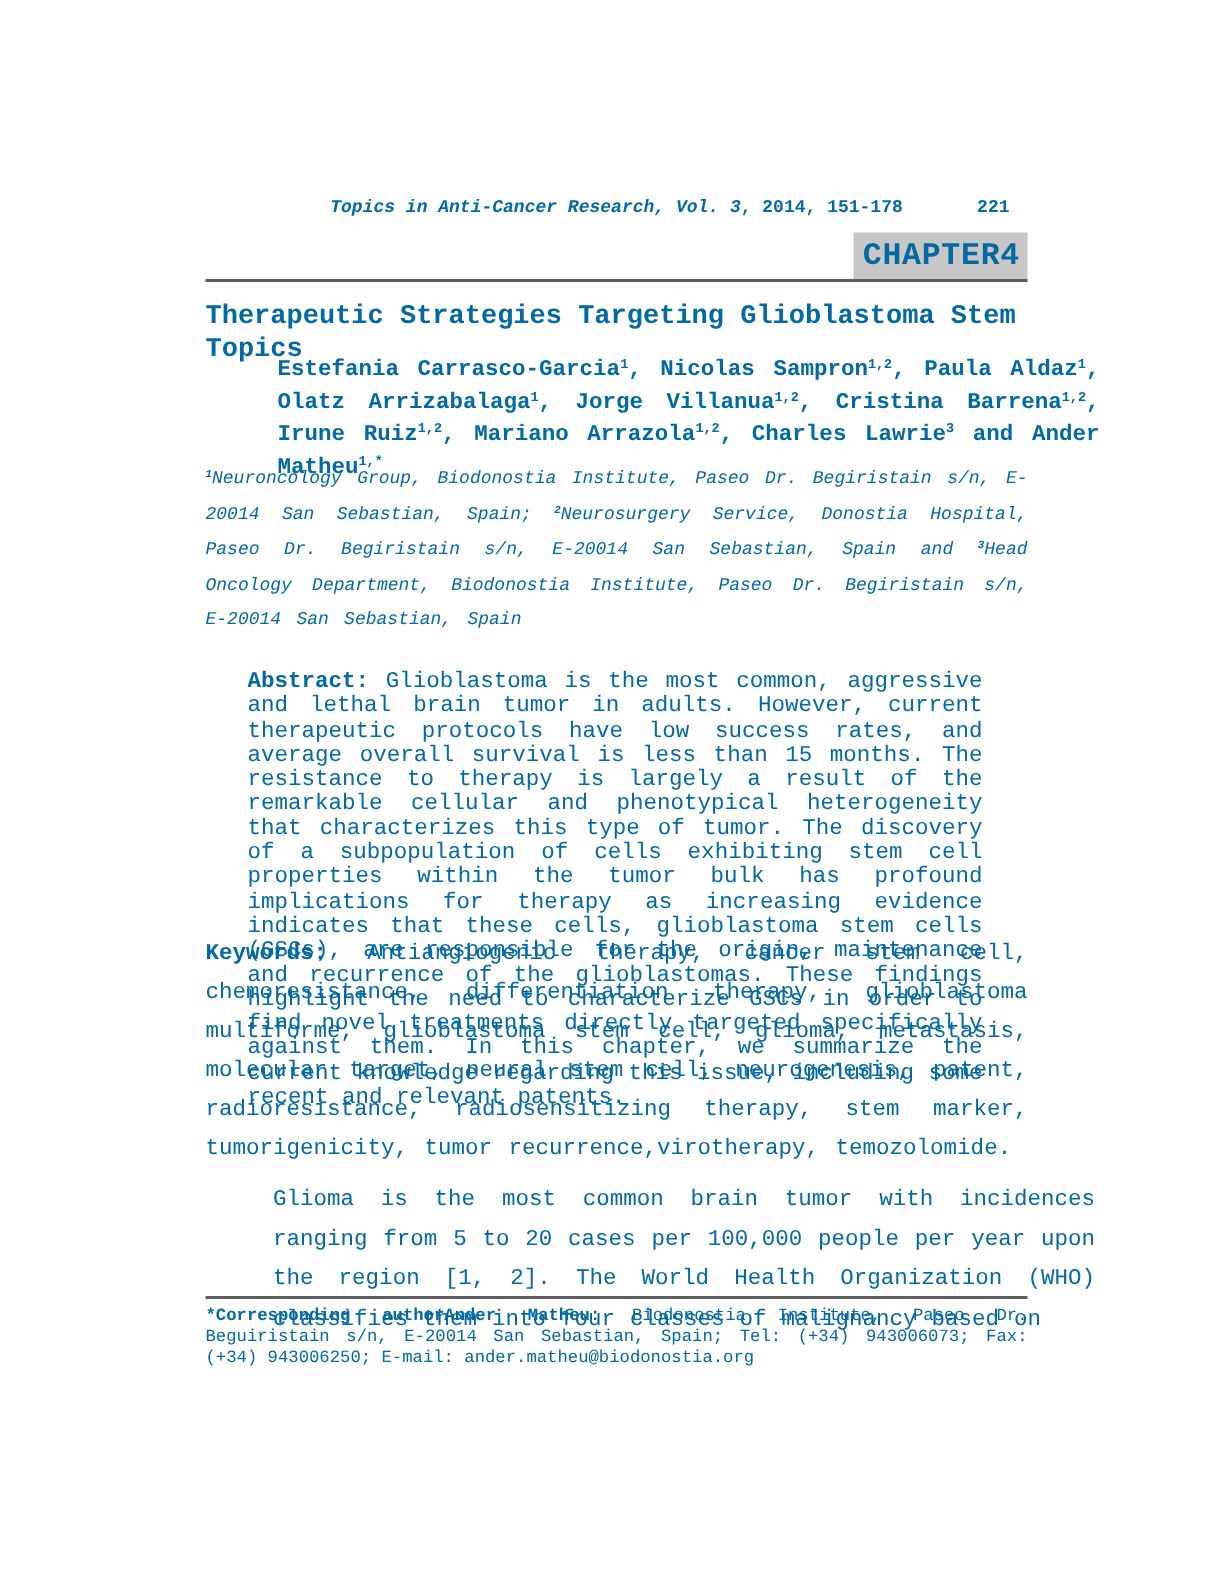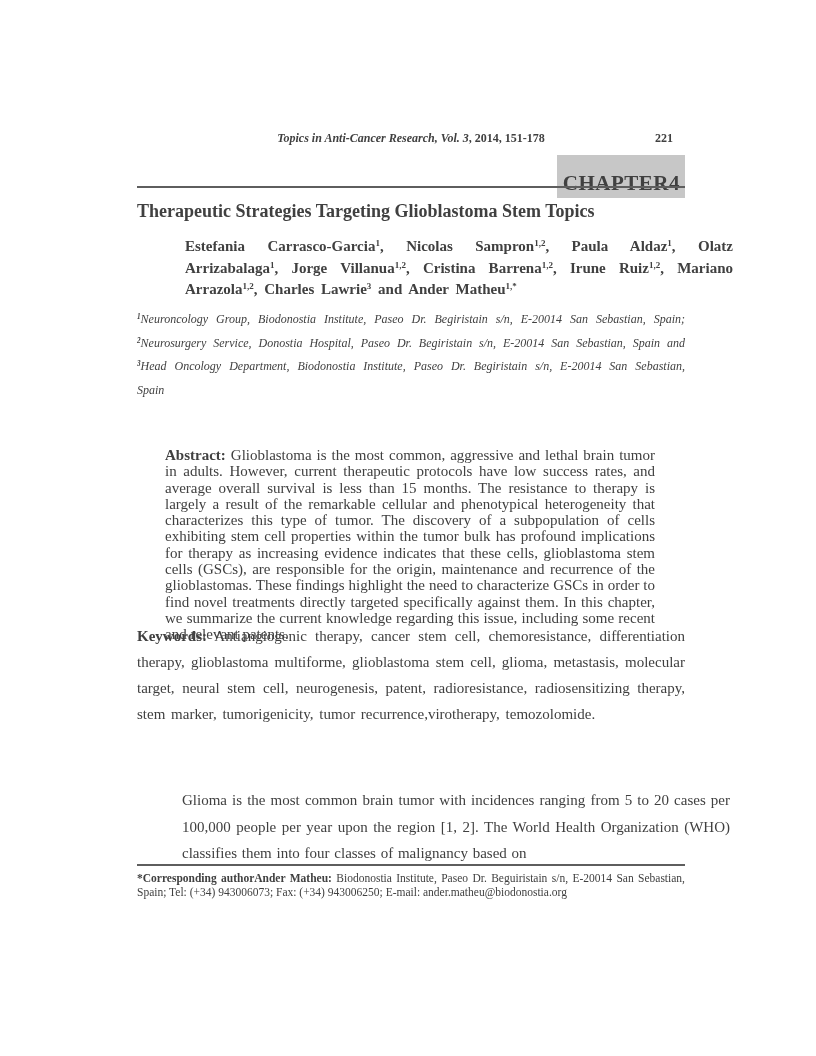--- a/index.html
+++ b/index.html
@@ -1,22 +1,22 @@
 <!DOCTYPE html>
 <html><head>
 <meta charset="utf-8">
 <style>
   html, body { margin: 0; padding: 0; background: #ffffff; }
   .page {
     position: relative;
     width: 816px;
     height: 1056px;
     background: #ffffff;
-    font-family: Liberation Serif, serif;
-    color: #404040;
+    font-family: Liberation Mono, monospace;
+    color: #0369a1;
     overflow: hidden;
   }
   .content {
     position: absolute;
     left: 137px;
     top: 131px;
     width: 548px;
     height: 925px;
   }
   .content > * { position: absolute; left: 0; width: 100%; margin: 0; }
@@ -37,21 +37,21 @@
     font-style: normal;
   }
 
   .chapter-row { top: 24px; text-align: right; }
   .chapter-badge {
     display: inline-block;
     background: #c7c7c7;
     font-size: 21px;
     font-weight: bold;
     letter-spacing: 0.5px;
-    padding: 17px 5px 3px 6px;
+    padding: 5px 5px 3px 6px;
     line-height: 1.1;
   }
   .header-rule {
     top: 55px;
     height: 2px;
     background: #5e5e5e;
   }
 
   .title {
     top: 70px;

